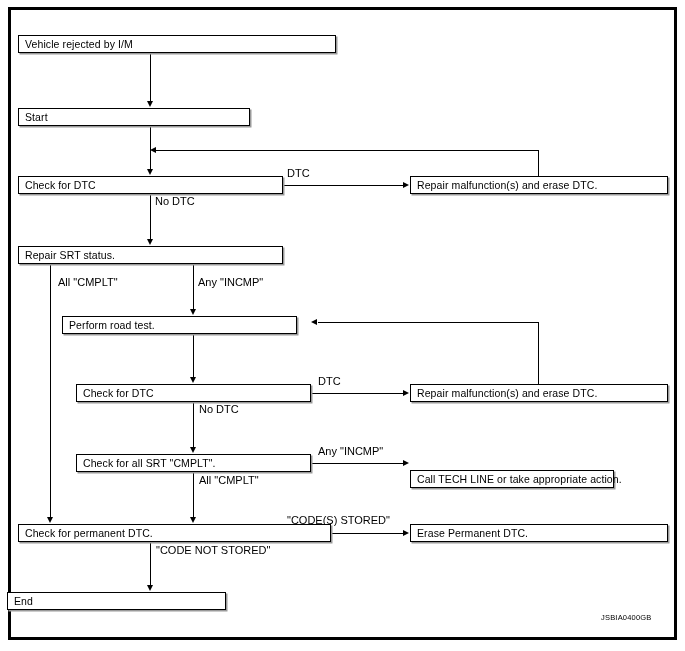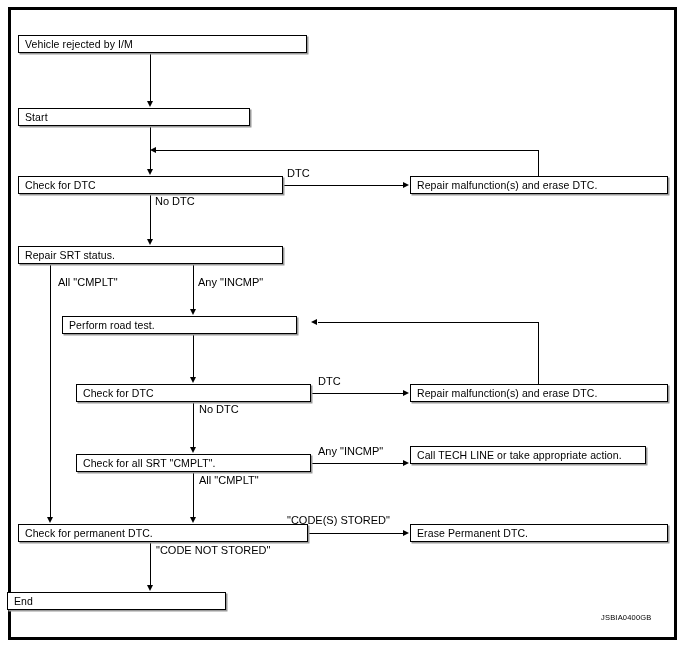--- a/index.html
+++ b/index.html
@@ -104,21 +104,21 @@
     white-space: nowrap;
   }
 </style>
 </head>
 <body>
 
 <div id="page">
 
   <div class="frame"></div>
 
-  <div class="box" style="left:18px; top:35px; width:289px;">
+  <div class="box" style="left:18px; top:35px; width:318px;">
     <span class="label">Vehicle rejected by I/M</span>
   </div>
 
   <div class="box" style="left:18px; top:108px; width:232px;">
     <span class="label">Start</span>
   </div>
 
   <div class="box" style="left:18px; top:176px; width:265px;">
     <span class="label">Check for DTC</span>
   </div>
@@ -140,25 +140,25 @@
   </div>
 
   <div class="box" style="left:410px; top:384px; width:258px;">
     <span class="label">Repair malfunction(s) and erase DTC.</span>
   </div>
 
   <div class="box" style="left:76px; top:454px; width:235px;">
     <span class="label">Check for all SRT "CMPLT".</span>
   </div>
 
-  <div class="box" style="left:410px; top:446px; width:236px;text-align:center;">
+  <div class="box" style="left:410px; top:470px; width:204px;text-align:center;">
     <span class="label">Call TECH LINE or take appropriate action.</span>
   </div>
 
-  <div class="box" style="left:18px; top:524px; width:290px;">
+  <div class="box" style="left:18px; top:524px; width:313px;">
     <span class="label">Check for permanent DTC.</span>
   </div>
 
   <div class="box" style="left:410px; top:524px; width:258px;">
     <span class="label">Erase Permanent DTC.</span>
   </div>
 
   <div class="box" style="left:7px; top:592px; width:219px;">
     <span class="label">End</span>
   </div>

